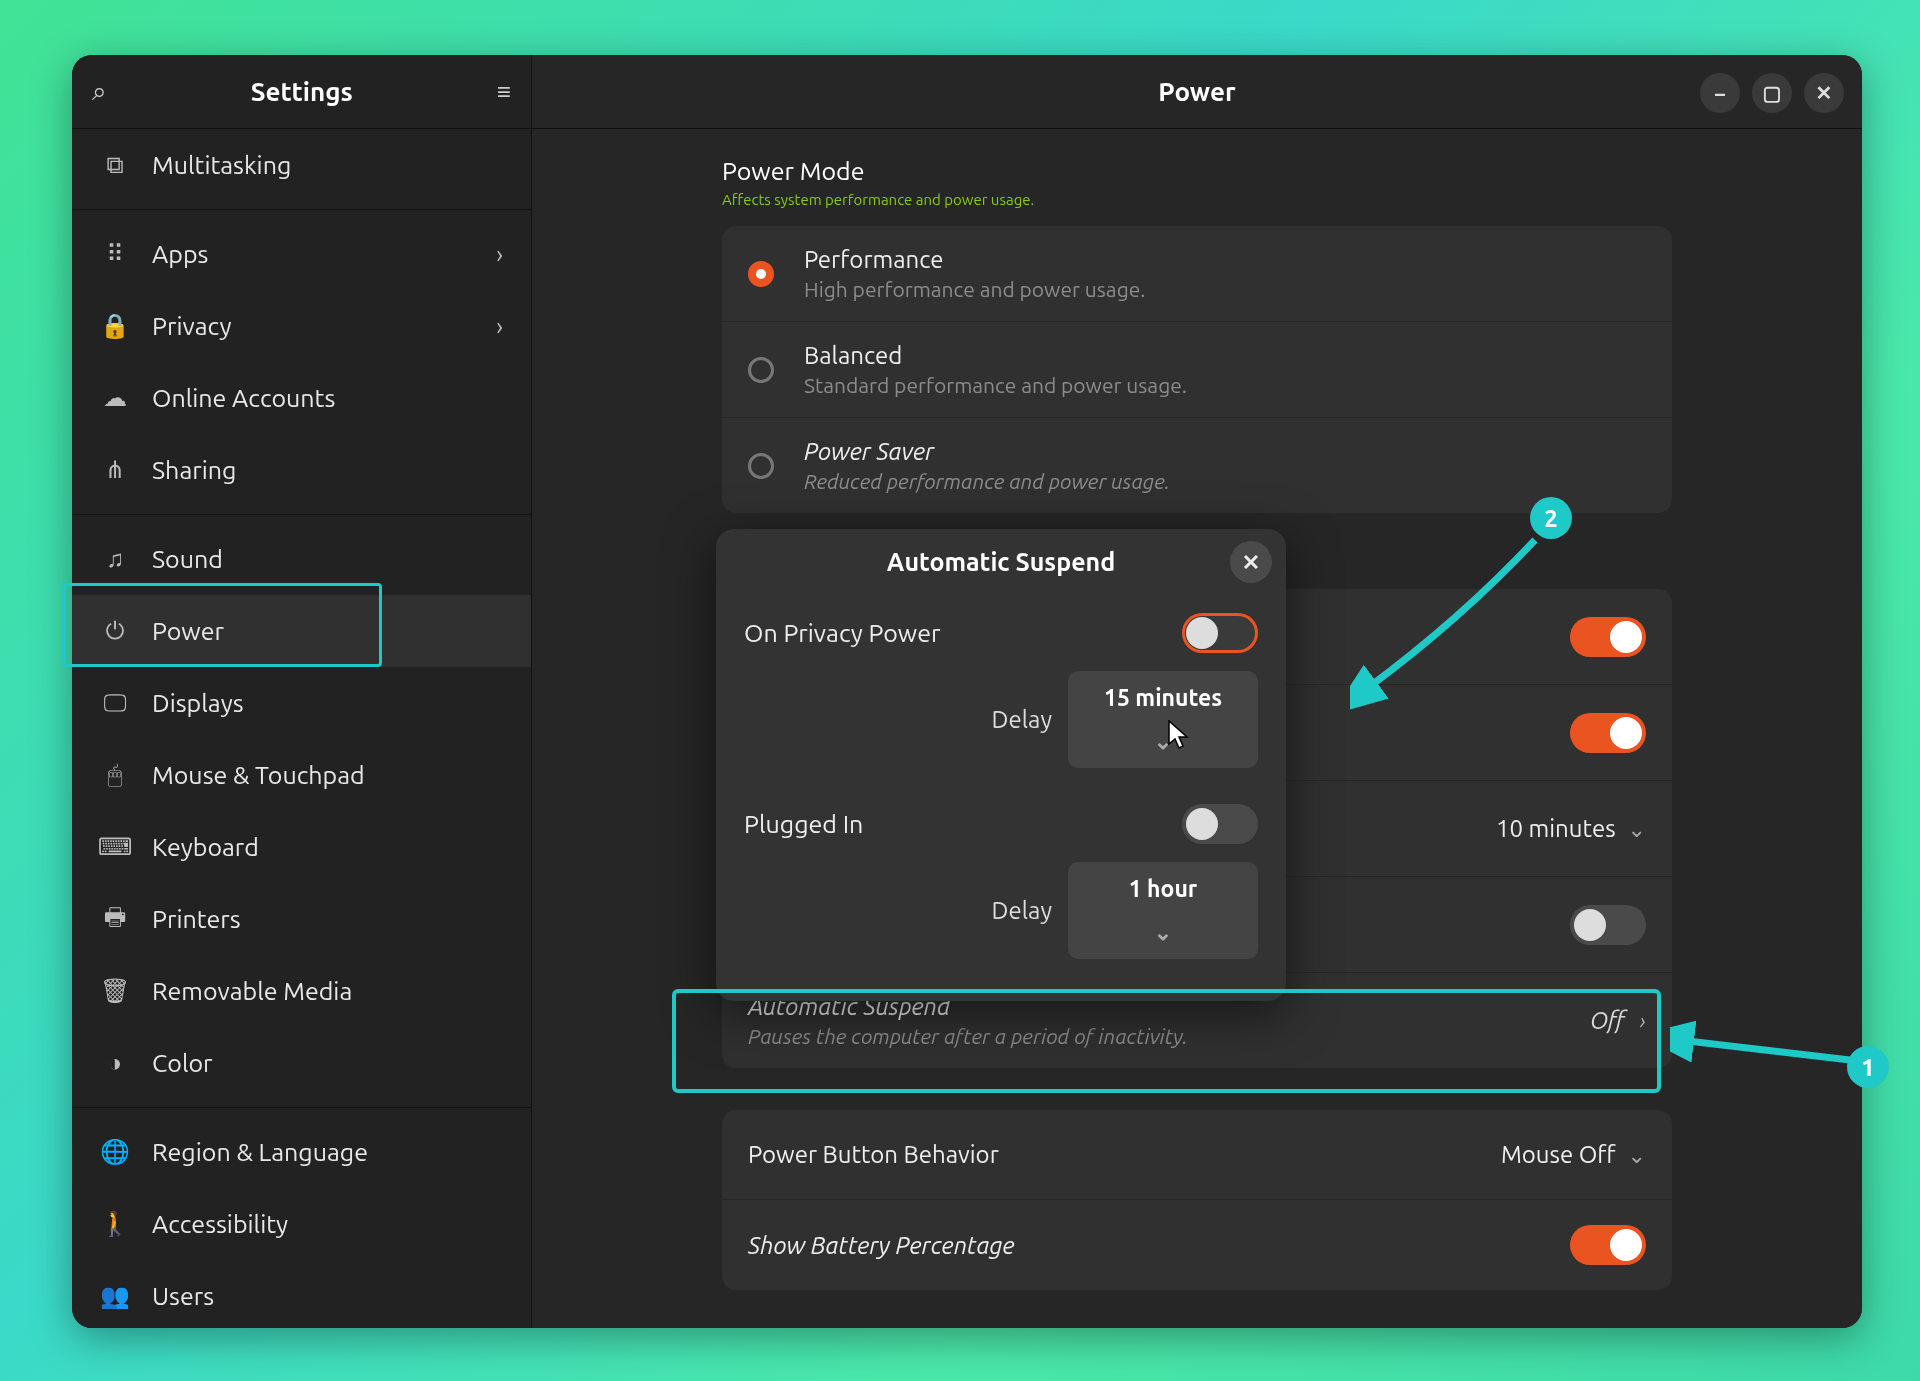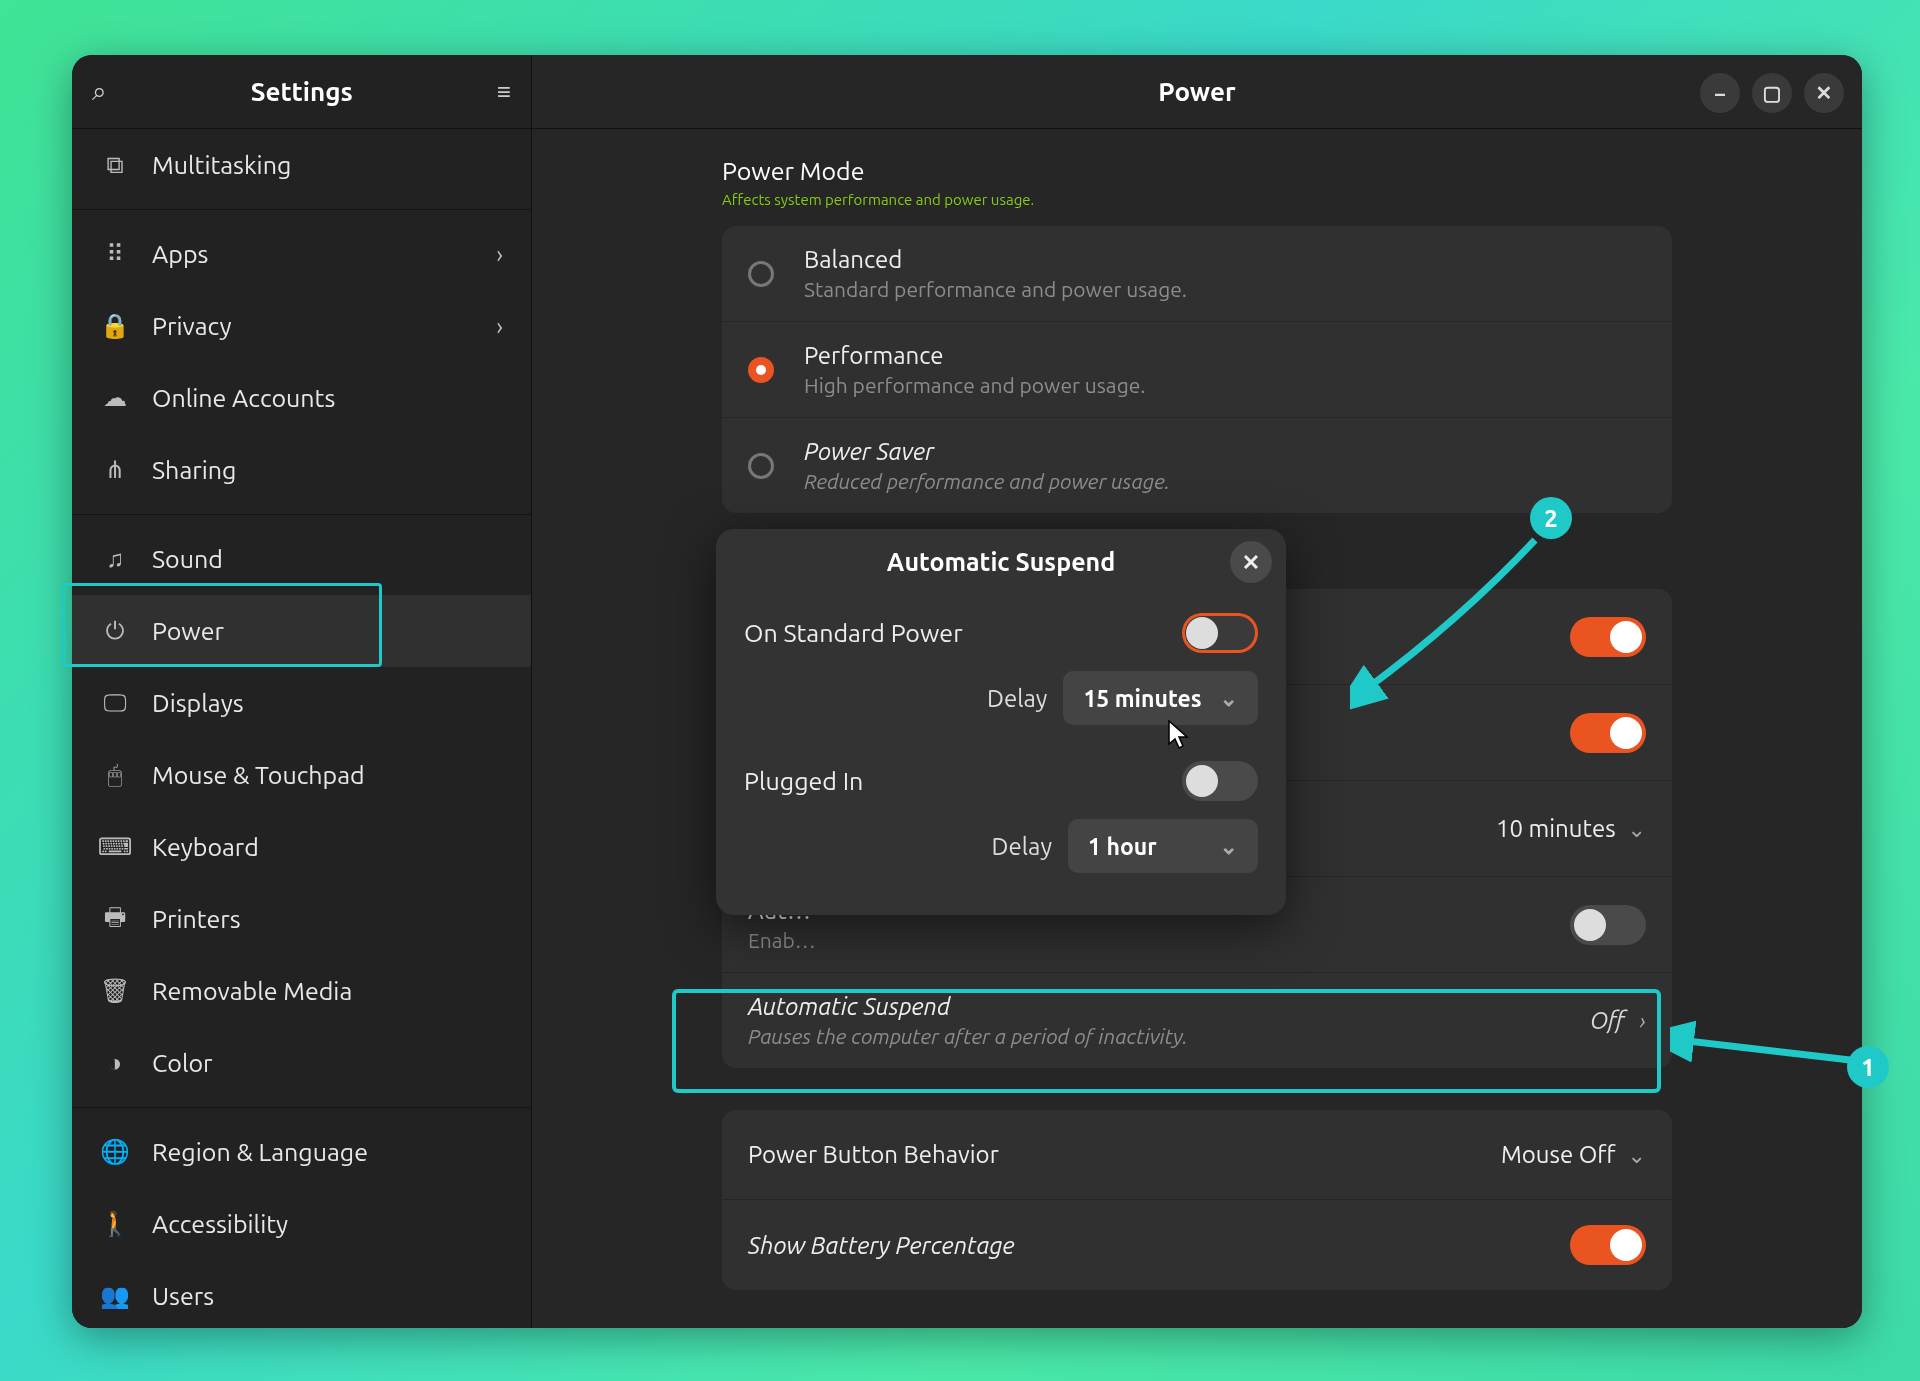--- a/index.html
+++ b/index.html
@@ -138,21 +138,21 @@
   }
   .dlg-delay {
     display:flex; align-items:center; justify-content:flex-end;
     gap:16px; padding: 0 28px 18px;
     color:#ddd; font-size:24px;
   }
   .dlg-dd {
     background:#444; border-radius:10px;
     padding: 14px 20px; display:flex; align-items:center; gap:18px;
     color:#fff; font-weight:600; font-size:23px; cursor:pointer;
-    min-width: 190px; justify-content:space-between;
+    min-width: 190px; justify-content:space-between;flex-direction:column;
   }
   .toggle.outline { box-shadow:0 0 0 3px #e95420 inset; background:#3a3a3a;}
   
   .ann-box {
     position:absolute; border:4px solid #1fc9c7; border-radius:6px;
     pointer-events:none; z-index:30;
   }
   .ann-num {
     position:absolute; width:42px; height:42px; border-radius:50%;
     background:#1fc9c7; color:#fff; font-weight:700; font-size:24px;
@@ -259,34 +259,34 @@
       </div>
     </div>
 
     <div class="content">
 
       <div class="section">
         <div class="sec-title">Power Mode</div>
         <div class="sec-sub">Affects system performance and power usage.</div>
         <div class="card" id="pmcard">
             <div class="row">
+              <div class="radio on"></div>
+   <div class="txt">
+                <div class="lab">Performance</div>
+   <div class="sub">High performance and power usage.</div>
+              </div>
+            </div>
+            <div class="row">
               <div class="radio "></div>
    <div class="txt">
                 <div class="lab">Balanced</div>
    <div class="sub">Standard performance and power usage.</div>
               </div>
             </div>
             <div class="row">
-              <div class="radio on"></div>
-   <div class="txt">
-                <div class="lab">Performance</div>
-   <div class="sub">High performance and power usage.</div>
-              </div>
-            </div>
-            <div class="row">
               <div class="radio "></div>
    <div class="txt">
                 <div class="lab">Power Saver</div>
    <div class="sub">Reduced performance and power usage.</div>
               </div>
             </div>
           </div>
       </div>
 
       <div class="section">
@@ -359,21 +359,21 @@
     </div>
   </div>
 </div>
 
 <div class="dialog">
   <div class="dlg-hd">
     <span>Automatic Suspend</span>
     <div class="dlg-close">✕</div>
   </div>
   <div class="dlg-row">
-    <span>On Standard Power</span>
+    <span>On Privacy Power</span>
     <div class="toggle outline"></div>
   </div>
   <div class="dlg-delay">
     <span>Delay</span>
     <div class="dlg-dd">
       <span>15 minutes</span>
       <span class="chv">⌄</span>
     </div>
   </div>
   <div class="dlg-row">

